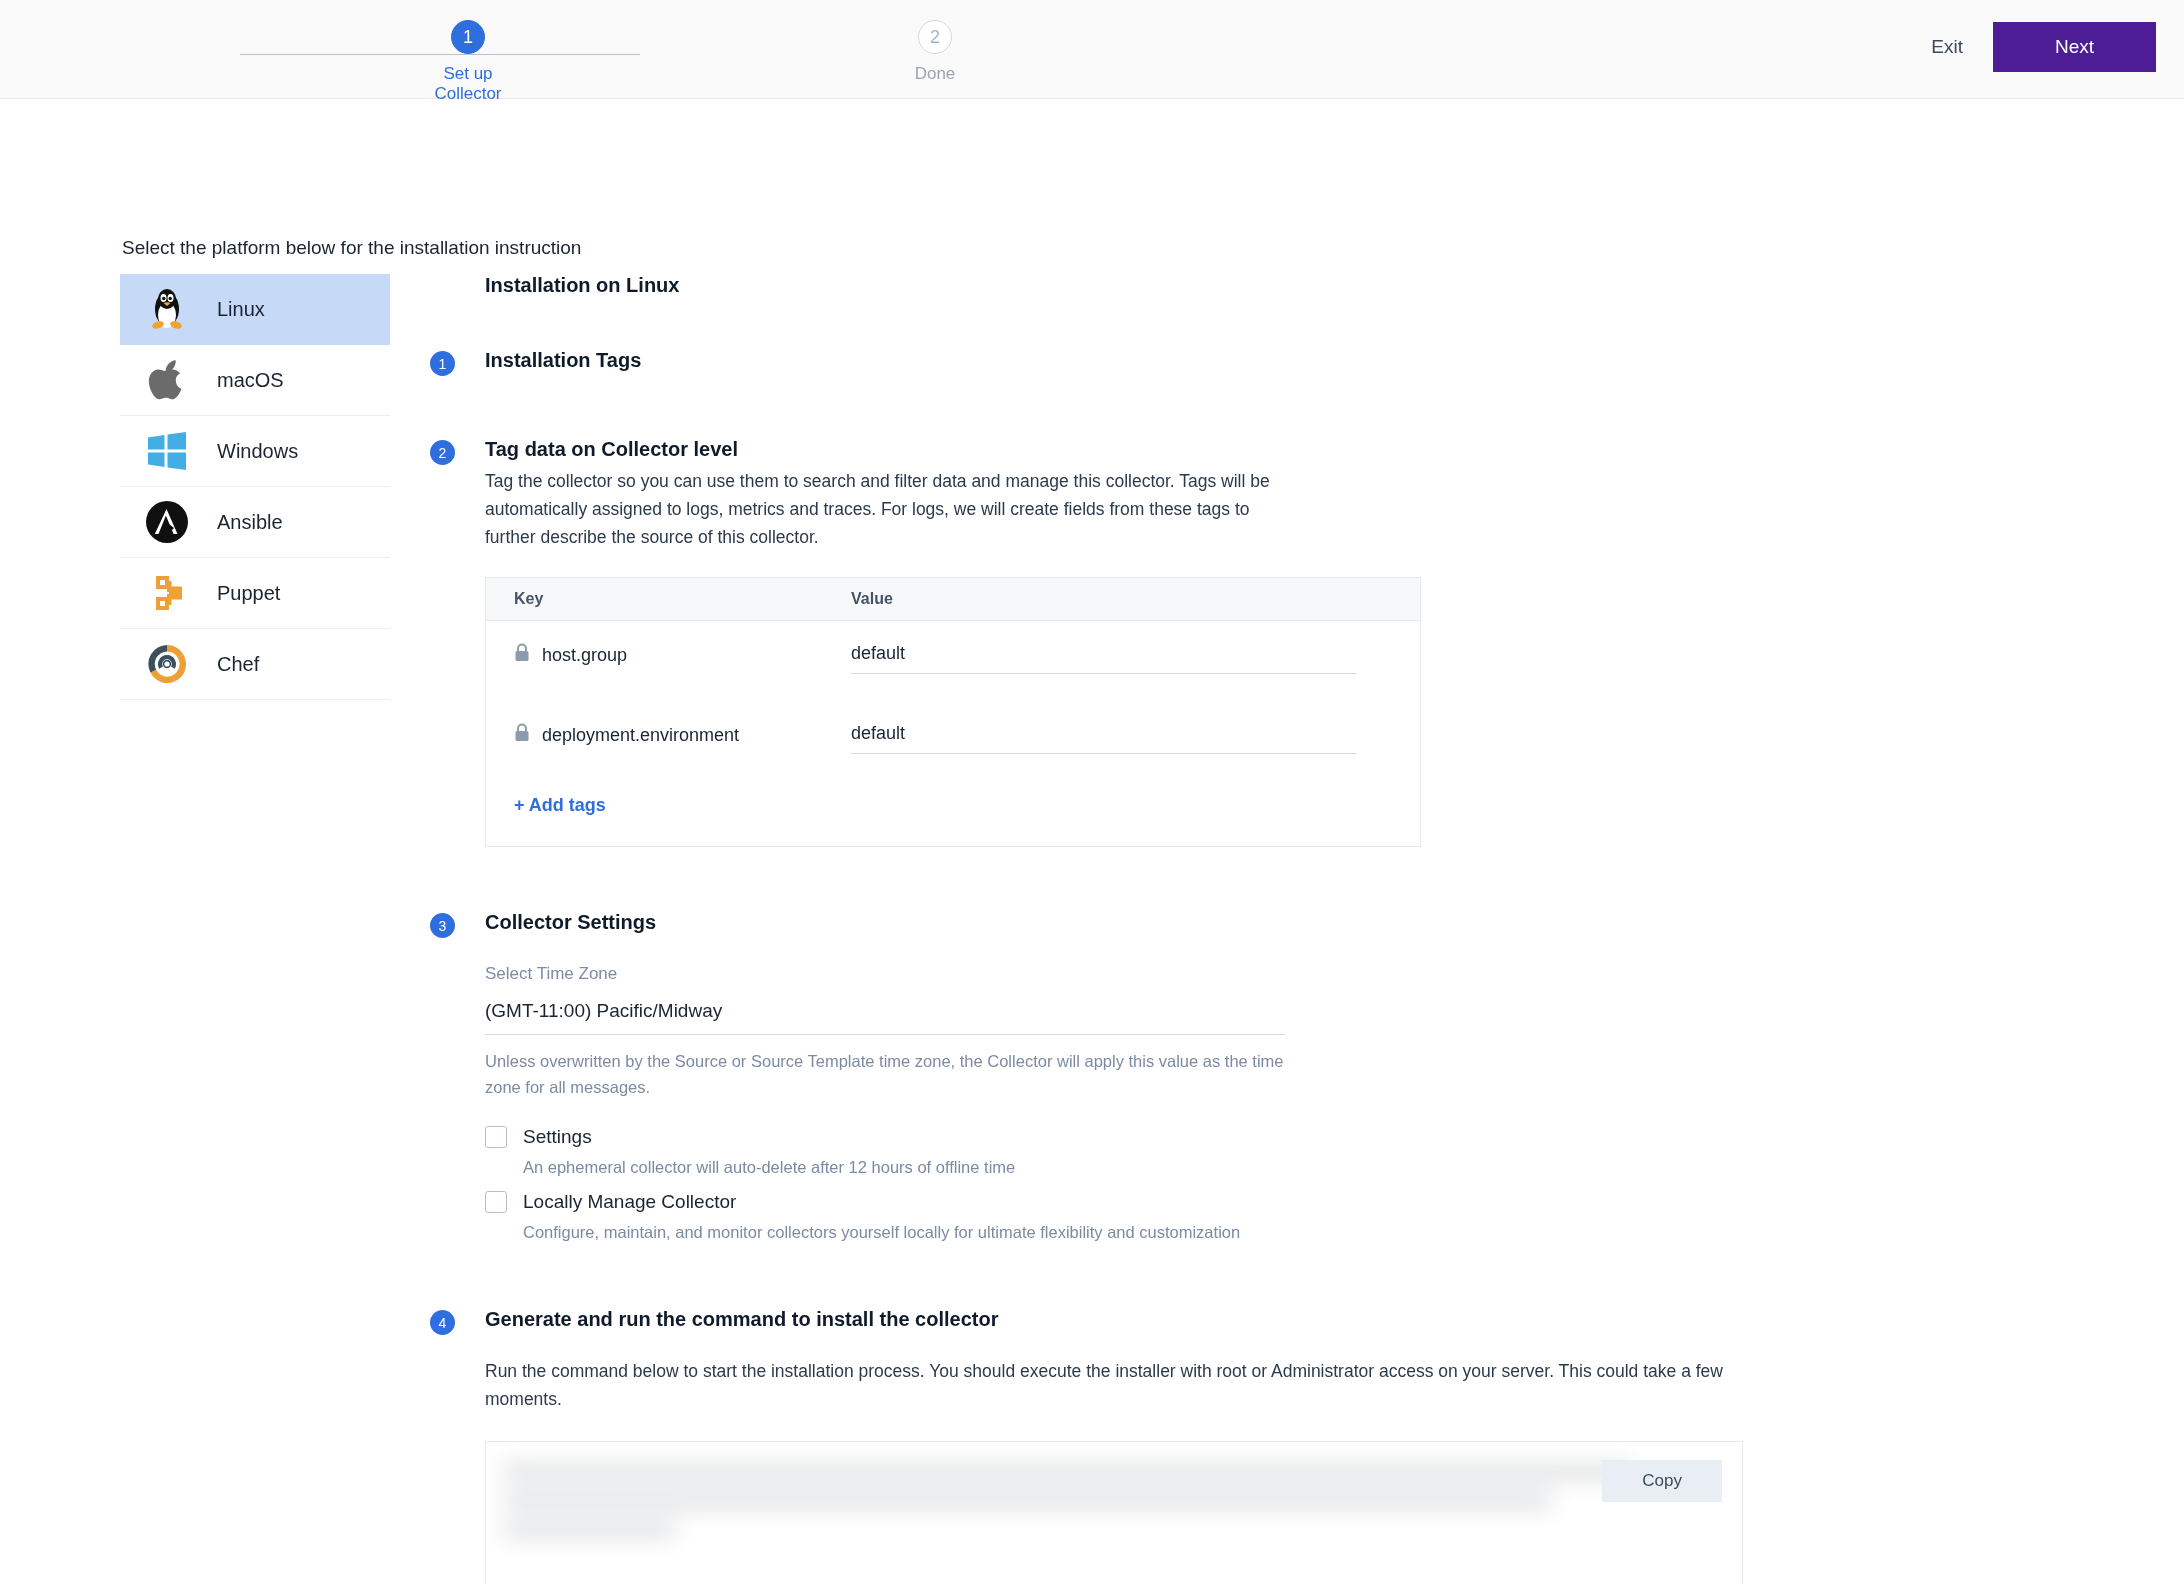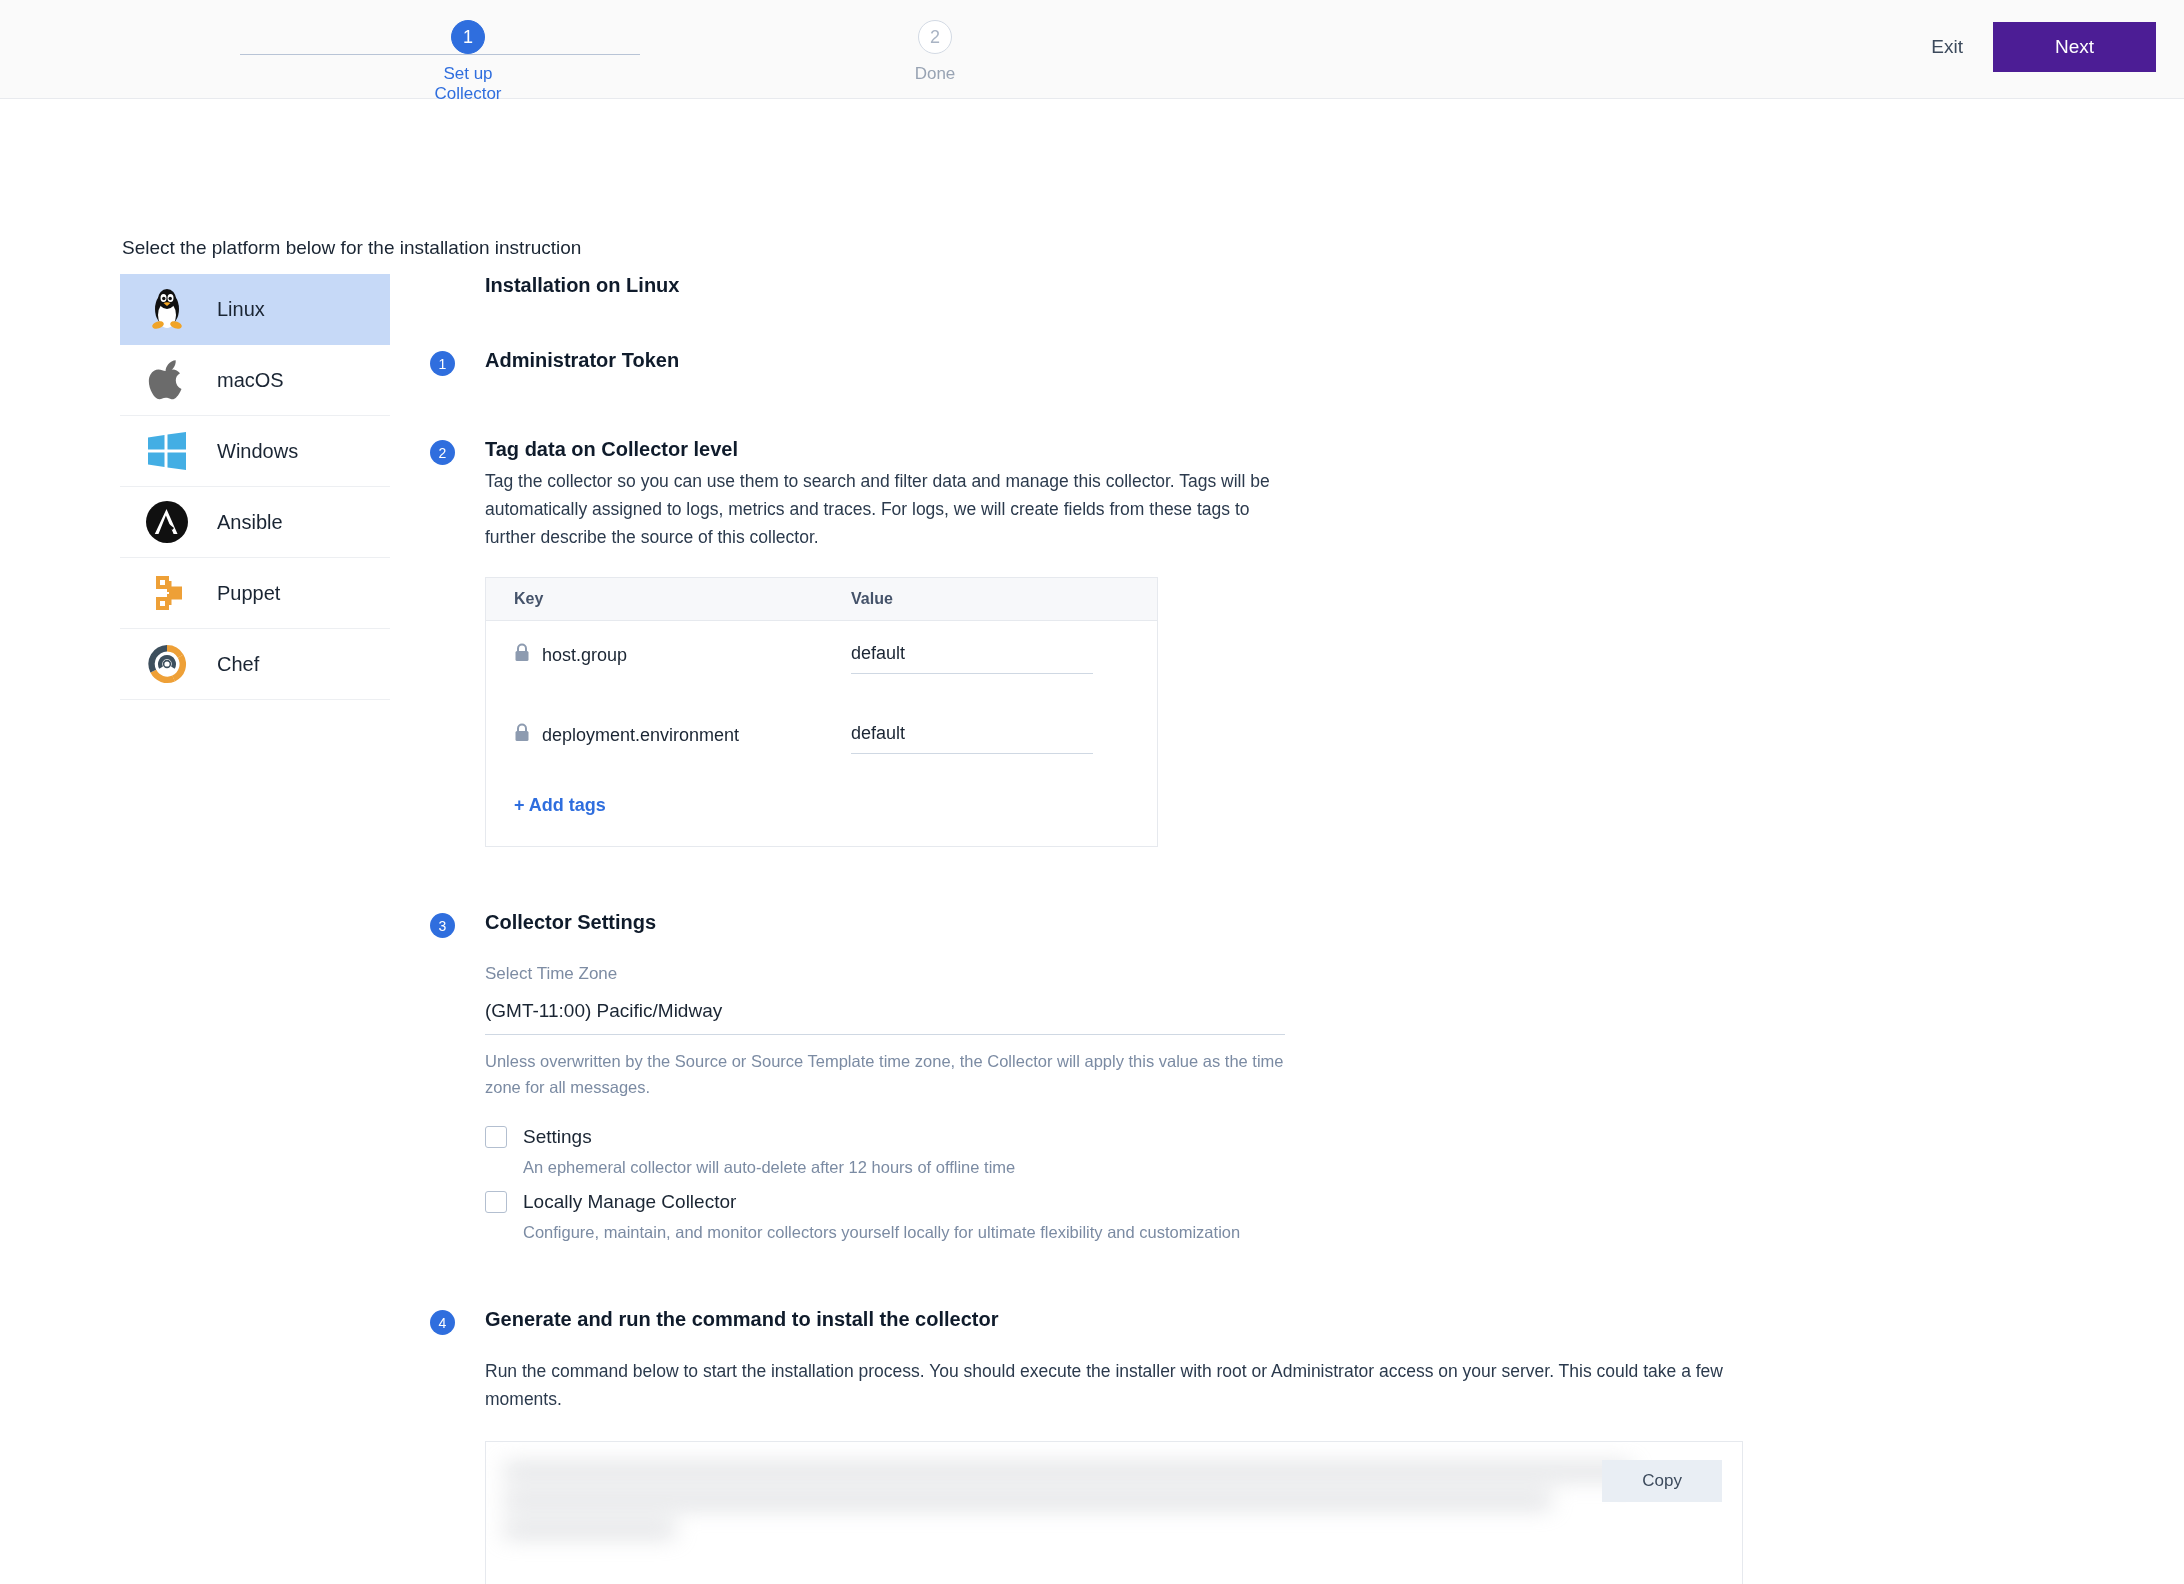--- a/index.html
+++ b/index.html
@@ -175,21 +175,21 @@
     padding-bottom: 10px;
   }
   .token-field .value {
     font-size: 18px;
     color: #1a2533;
   }
 
   
   .tags-table {
     margin-top: 26px;
-    width: 673px;
+    width: 936px;
     border: 1px solid #e6e9ee;
     background: #ffffff;
   }
   .tags-head {
     display: flex;
     background: #f7f8fa;
     border-bottom: 1px solid #e6e9ee;
     height: 43px;
     align-items: center;
   }
@@ -444,21 +444,21 @@
     </div>
   </div>
 
   <div class="content">
 
     <h1 class="content-title">Installation on Linux</h1>
 
     <div class="section" style="margin-top:26px;">
       <div class="sec-num">1</div>
       <div class="sec-body">
-        <h2 class="sec-title">Administrator Token</h2>
+        <h2 class="sec-title">Installation Tags</h2>
       </div>
     </div>
 
     <div class="section" style="margin-top:66px;">
       <div class="sec-num">2</div>
       <div class="sec-body">
         <h2 class="sec-title">Tag data on Collector level</h2>
         <p class="sec-desc">Tag the collector so you can use them to search and filter data and manage this collector. Tags will be automatically assigned to logs, metrics and traces. For logs, we will create fields from these tags to further describe the source of this collector.</p>
 
         <div class="tags-table">

